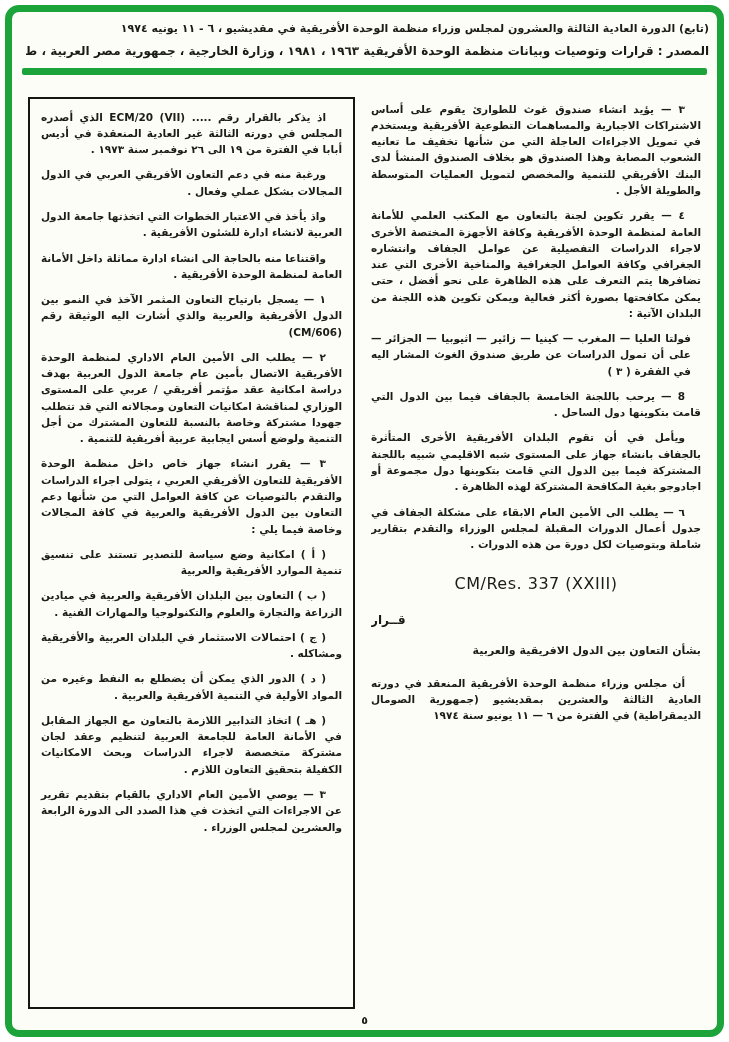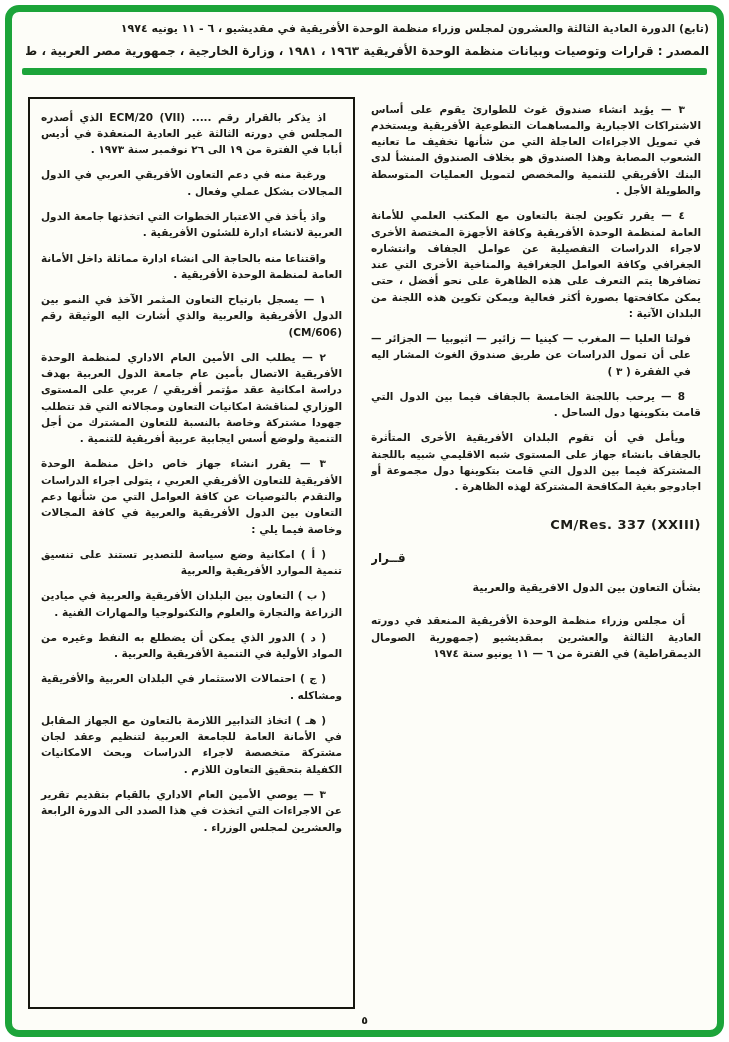--- a/index.html
+++ b/index.html
@@ -75,26 +75,26 @@
     padding:10px 11px;
     box-sizing:border-box;
   }
   .para{
     margin:0 0 9px 0;
     text-indent:16px;
   }
   .para.no-indent{ text-indent:0; }
   .para.latin{
     direction:ltr;
-    text-align:right;
+    text-align:center;
     text-indent:0;
-    font-weight:bold;
+    font-weight:normal;
     letter-spacing:.5px;
     margin:20px 0 14px 0;
-    font-size:13px;
+    font-size:16px;
   }
   .para.heading{
     text-align:left;
     text-indent:0;
     letter-spacing:8px;
     margin:14px 0 12px 0;
     font-size:12px;
   }
   .para.sub-heading{
     text-align:right;
@@ -126,38 +126,39 @@
 
   <div class="green-rule"></div>
 
   <main class="content">
     <section class="col col-right">
         <p class="para">٣ — يؤيد انشاء صندوق غوث للطوارئ يقوم على أساس الاشتراكات الاجبارية والمساهمات التطوعية الأفريقية ويستخدم في تمويل الاجراءات العاجلة التي من شأنها تخفيف ما تعانيه الشعوب المصابة وهذا الصندوق هو بخلاف الصندوق المنشأ لدى البنك الأفريقي للتنمية والمخصص لتمويل العمليات المتوسطة والطويلة الأجل .</p>
         <p class="para">٤ — يقرر تكوين لجنة بالتعاون مع المكتب العلمي للأمانة العامة لمنظمة الوحدة الأفريقية وكافة الأجهزة المختصة الأخرى لاجراء الدراسات التفصيلية عن عوامل الجفاف وانتشاره الجغرافي وكافة العوامل الجغرافية والمناخية الأخرى التي عند تضافرها يتم التعرف على هذه الظاهرة على نحو أفضل ، حتى يمكن مكافحتها بصورة أكثر فعالية ويمكن تكوين هذه اللجنة من البلدان الآتية :</p>
         <p class="para countries no-indent">فولتا العليا — المغرب — كينيا — زائير — اثيوبيا — الجزائر — على أن تمول الدراسات عن طريق صندوق الغوث المشار اليه في الفقرة ( ٣ )</p>
         <p class="para">8 — يرحب باللجنة الخامسة بالجفاف فيما بين الدول التي قامت بتكوينها دول الساحل .</p>
         <p class="para">ويأمل في أن تقوم البلدان الأفريقية الأخرى المتأثرة بالجفاف بانشاء جهاز على المستوى شبه الاقليمي شبيه باللجنة المشتركة فيما بين الدول التي قامت بتكوينها دول مجموعة أو اجادوجو بغية المكافحة المشتركة لهذه الظاهرة .</p>
+        <p class="para">٦ — يطلب الى الأمين العام الابقاء على مشكلة الجفاف في جدول أعمال الدورات المقبلة لمجلس الوزراء والتقدم بتقارير شاملة وبتوصيات لكل دورة من هذه الدورات .</p>
         <p class="para latin">CM/Res. 337 (XXIII)</p>
         <p class="para heading">قــرار</p>
         <p class="para sub-heading">بشأن التعاون بين الدول الافريقية والعربية</p>
         <p class="para">أن مجلس وزراء منظمة الوحدة الأفريقية المنعقد في دورته العادية الثالثة والعشرين بمقديشيو (جمهورية الصومال الديمقراطية) في الفترة من ٦ — ١١ يونيو سنة ١٩٧٤</p>
       </section>
 
     <section class="col col-left-box">
         <p class="para">اذ يذكر بالقرار رقم ..... (ECM/20 (VII الذي أصدره المجلس في دورته الثالثة غير العادية المنعقدة في أديس أبابا في الفترة من ١٩ الى ٢٦ نوفمبر سنة ١٩٧٣ .</p>
         <p class="para">ورغبة منه في دعم التعاون الأفريقي العربي في الدول المجالات بشكل عملي وفعال .</p>
         <p class="para">واذ يأخذ في الاعتبار الخطوات التي اتخذتها جامعة الدول العربية لانشاء ادارة للشئون الأفريقية .</p>
         <p class="para">واقتناعا منه بالحاجة الى انشاء ادارة مماثلة داخل الأمانة العامة لمنظمة الوحدة الأفريقية .</p>
         <p class="para">١ — يسجل بارتياح التعاون المثمر الآخذ في النمو بين الدول الأفريقية والعربية والذي أشارت اليه الوثيقة رقم (CM/606)</p>
         <p class="para">٢ — يطلب الى الأمين العام الاداري لمنظمة الوحدة الأفريقية الاتصال بأمين عام جامعة الدول العربية بهدف دراسة امكانية عقد مؤتمر أفريقي / عربي على المستوى الوزاري لمناقشة امكانيات التعاون ومجالاته التي قد تتطلب جهودا مشتركة وخاصة بالنسبة للتعاون المشترك من أجل التنمية ولوضع أسس ايجابية عربية أفريقية للتنمية .</p>
         <p class="para">٣ — يقرر انشاء جهاز خاص داخل منظمة الوحدة الأفريقية للتعاون الأفريقي العربي ، يتولى اجراء الدراسات والتقدم بالتوصيات عن كافة العوامل التي من شأنها دعم التعاون بين الدول الأفريقية والعربية في كافة المجالات وخاصة فيما يلي :</p>
         <p class="para">( أ ) امكانية وضع سياسة للتصدير تستند على تنسيق تنمية الموارد الأفريقية والعربية</p>
         <p class="para">( ب ) التعاون بين البلدان الأفريقية والعربية في ميادين الزراعة والتجارة والعلوم والتكنولوجيا والمهارات الفنية .</p>
+        <p class="para">( ج ) احتمالات الاستثمار في البلدان العربية والأفريقية ومشاكله .</p>
         <p class="para">( د ) الدور الذي يمكن أن يضطلع به النفط وغيره من المواد الأولية في التنمية الأفريقية والعربية .</p>
-        <p class="para">( ج ) احتمالات الاستثمار في البلدان العربية والأفريقية ومشاكله .</p>
         <p class="para">( هـ ) اتخاذ التدابير اللازمة بالتعاون مع الجهاز المقابل في الأمانة العامة للجامعة العربية لتنظيم وعقد لجان مشتركة متخصصة لاجراء الدراسات وبحث الامكانيات الكفيلة بتحقيق التعاون اللازم .</p>
         <p class="para">٣ — يوصي الأمين العام الاداري بالقيام بتقديم تقرير عن الاجراءات التي اتخذت في هذا الصدد الى الدورة الرابعة والعشرين لمجلس الوزراء .</p>
       </section>
   </main>
 
   <div class="page-number">٥</div>
 
 </div>
 
 </body></html>

